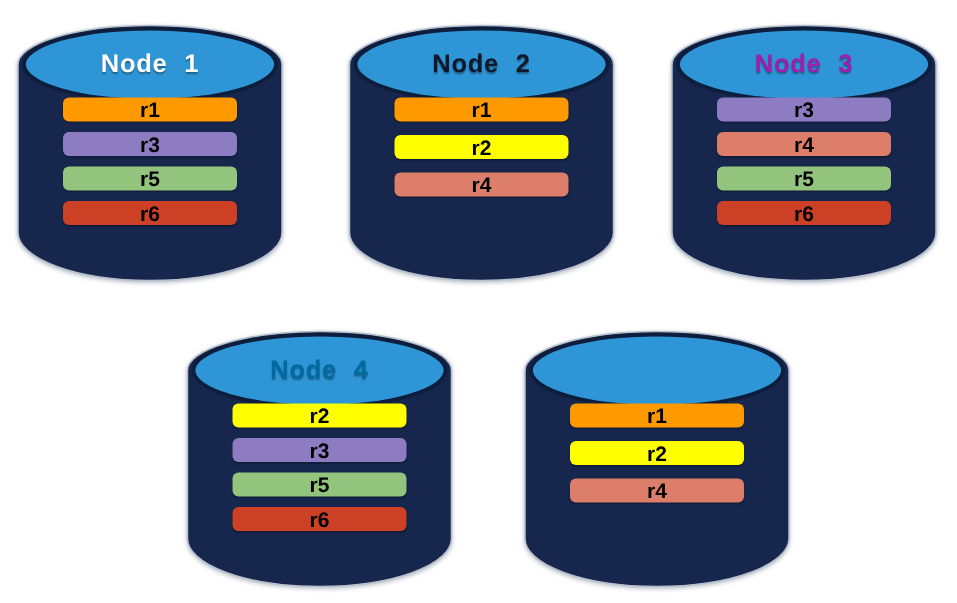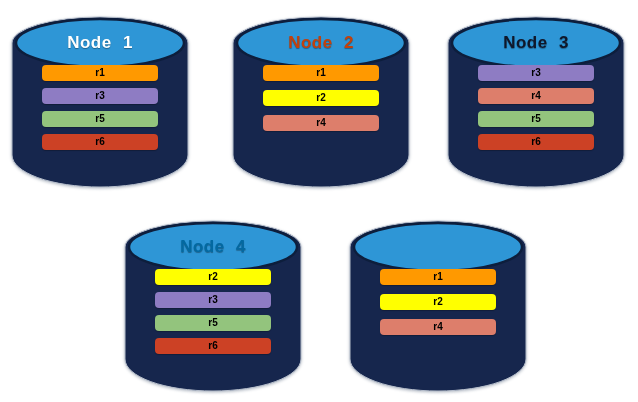--- a/index.html
+++ b/index.html
@@ -50,21 +50,21 @@
     top: 58px;
     display: flex;
     flex-direction: column;
   }
   .bar {
     height: 16px;
     line-height: 16px;
     border-radius: 4px;
     text-align: center;
     color: #000000;
-    font-size: 10px;
+    font-size: 14px;
     font-weight: bold;
     box-shadow: 0 1px 1px rgba(0,0,0,0.25);
   }
 </style>
 </head>
 <body>
 
 <div id="canvas">
     <div class="node" style="left: 10px; top: 7px;">
       <svg class="cyl" viewBox="0 0 180 186">
@@ -77,33 +77,33 @@
         <div class="bar" style="background: rgb(142, 124, 195); color: rgb(0, 0, 0);">r3</div>
         <div class="bar" style="background: rgb(147, 196, 125); color: rgb(0, 0, 0);">r5</div>
         <div class="bar" style="background: rgb(204, 65, 37); color: rgb(0, 0, 0);">r6</div>
       </div>
     </div>
     <div class="node" style="left: 231px; top: 7px;">
       <svg class="cyl" viewBox="0 0 180 186">
         <path d="M2,36 L2,148 A88,32 0 0 0 178,148 L178,36 A88,26 0 0 0 2,36 Z" fill="#16264d" stroke="#b7bfcc" stroke-width="1"></path>
         <ellipse cx="90" cy="36" rx="84" ry="24" fill="#2e96d6" stroke="#0d1e3c" stroke-width="2.5"></ellipse>
       </svg>
-      <div class="node-title" style="color: #c2410c;">Node 2</div>
+      <div class="node-title" style="color: #0f172a;">Node 2</div>
       <div class="bars" style="gap: 9px;">
         <div class="bar" style="background: rgb(255, 153, 0); color: rgb(0, 0, 0);">r1</div>
         <div class="bar" style="background: rgb(255, 255, 0); color: rgb(0, 0, 0);">r2</div>
         <div class="bar" style="background: rgb(221, 126, 107); color: rgb(0, 0, 0);">r4</div>
       </div>
     </div>
     <div class="node" style="left: 446px; top: 7px;">
       <svg class="cyl" viewBox="0 0 180 186">
         <path d="M2,36 L2,148 A88,32 0 0 0 178,148 L178,36 A88,26 0 0 0 2,36 Z" fill="#16264d" stroke="#b7bfcc" stroke-width="1"></path>
         <ellipse cx="90" cy="36" rx="84" ry="24" fill="#2e96d6" stroke="#0d1e3c" stroke-width="2.5"></ellipse>
       </svg>
-      <div class="node-title" style="color: #0f172a;">Node 3</div>
+      <div class="node-title" style="color: #a21caf;">Node 3</div>
       <div class="bars" style="gap: 7px;">
         <div class="bar" style="background: rgb(142, 124, 195); color: rgb(0, 0, 0);">r3</div>
         <div class="bar" style="background: rgb(221, 126, 107); color: rgb(0, 0, 0);">r4</div>
         <div class="bar" style="background: rgb(147, 196, 125); color: rgb(0, 0, 0);">r5</div>
         <div class="bar" style="background: rgb(204, 65, 37); color: rgb(0, 0, 0);">r6</div>
       </div>
     </div>
     <div class="node" style="left: 123px; top: 211px;">
       <svg class="cyl" viewBox="0 0 180 186">
         <path d="M2,36 L2,148 A88,32 0 0 0 178,148 L178,36 A88,26 0 0 0 2,36 Z" fill="#16264d" stroke="#b7bfcc" stroke-width="1"></path>

